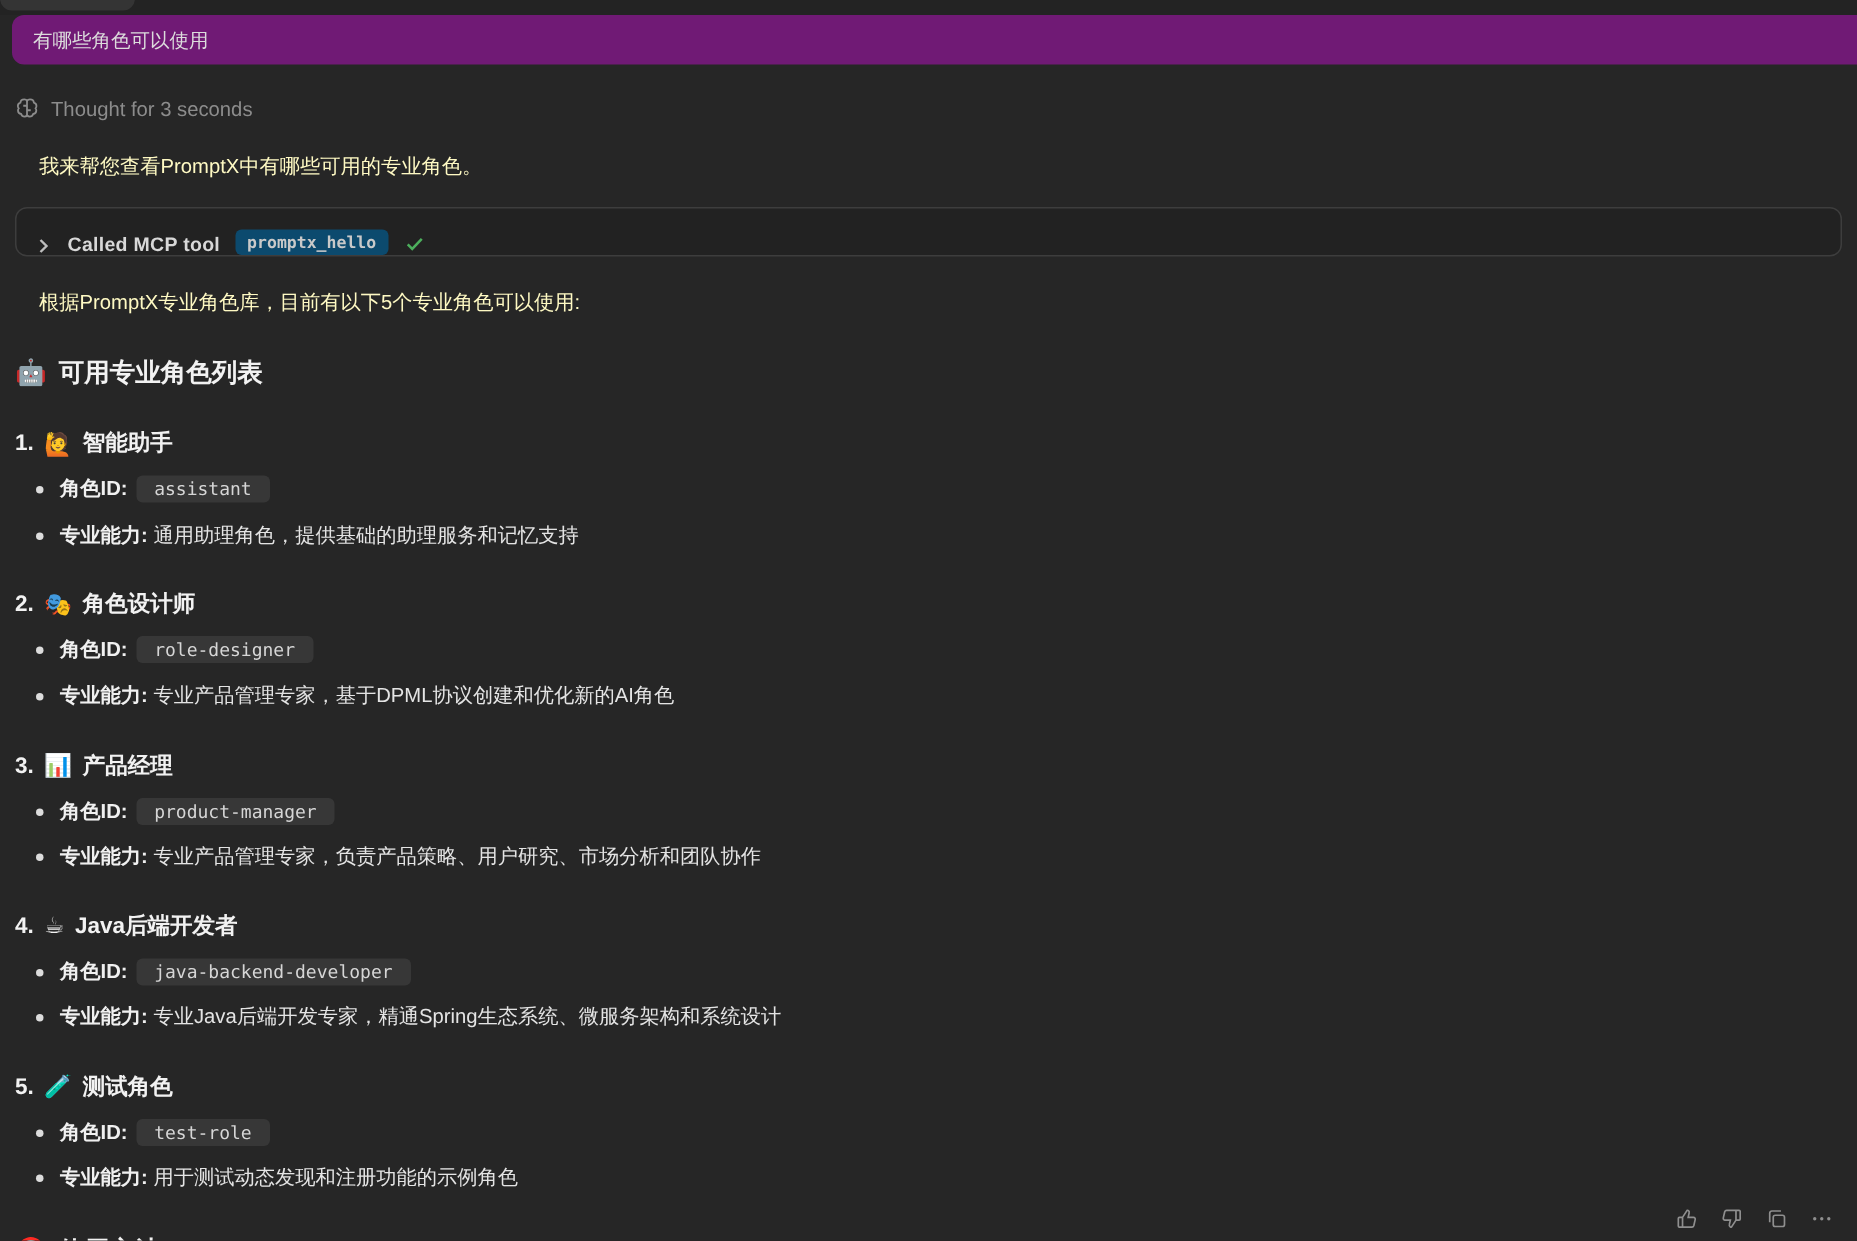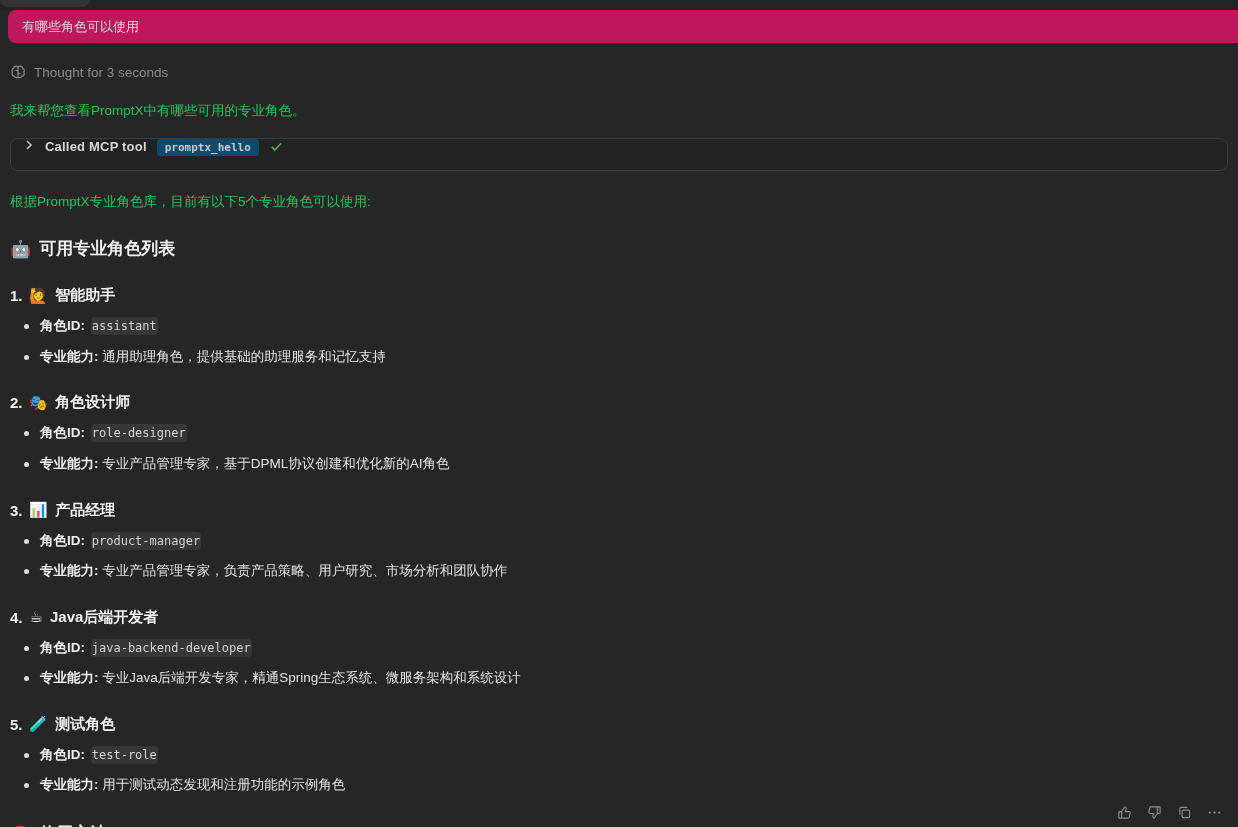--- a/index.html
+++ b/index.html
@@ -12,35 +12,35 @@
     overflow:hidden;
     position:relative;
   }
   .top-strip { height:10px; background:#232323; position:relative; }
   .cutoff-box {
     position:absolute; left:0; top:-8px; width:90px; height:15px;
     background:#343434; border-radius:0 0 8px 8px;
   }
   .user-bar {
     margin:0 0 0 8px; height:33px;
-    background:#be185d; border-radius:8px 0 0 8px;
+    background:#701a75; border-radius:8px 0 0 8px;
     display:flex; align-items:center; padding:0 14px;
     color:#dcdcdc; font-size:13px;
   }
   .chat { padding:0 10px; }
   .thought-row {
     margin-top:21px; display:flex; align-items:center; gap:8px;
     color:#8c8c8c; font-size:13.5px;text-align:right;
   }
   .thought-row svg { flex:0 0 auto; }
-  .para { margin-top:21px; line-height:1.45; color:#22c55e; }
+  .para { margin-top:21px; line-height:1.45; color:#fef9c3;margin-left:16px; }
   .mcp-box {
     margin-top:17px; height:33px;
     background:#222222; border:1px solid #3d3d3d; border-radius:8px;
-    display:flex; align-items:flex-start; gap:10px; padding:0 12px;
+    display:flex; align-items:flex-end; gap:10px; padding:0 12px;
   }
   .mcp-label { color:#d8d8d8; font-size:13px; font-weight:bold; letter-spacing:.2px; }
   .mcp-badge {
     background:#0c4a6e; color:#c9c9c9;
     font-family:"DejaVu Sans Mono","Liberation Mono",monospace;
     font-size:11px; font-weight:bold;
     padding:2px 8px; border-radius:4px;
   }
   h2.md-h2 {
     margin-top:26px; font-size:17px; font-weight:bold; color:#f2f2f2;
@@ -55,21 +55,21 @@
     position:relative; padding-left:30px; margin:9px 0; line-height:1.6;
   }
   ul.md-list li::before {
     content:""; position:absolute; left:14px; top:9px;
     width:5px; height:5px; border-radius:50%; background:#dcdcdc;
   }
   .lbl { font-weight:bold; color:#f0f0f0;text-align:center; }
   code.inline-code {
     background:#373737; color:#d6d6d6;
     font-family:"DejaVu Sans Mono","Liberation Mono",monospace;
-    font-size:12px; padding:2px 1px; border-radius:4px; margin:0 2px;
+    font-size:12px; padding:2px 12px; border-radius:4px; margin:0 2px;
   }
   .emoji { font-family:"DejaVu Sans",sans-serif; }
   .actions {
     position:absolute; right:14px; bottom:5px;
     display:flex; align-items:center; gap:10px;
   }
   .action-btn {
     width:20px; height:20px; display:flex; align-items:center; justify-content:center;
     color:#8f8f8f; cursor:pointer; border-radius:4px; background:transparent; border:none;
   }

